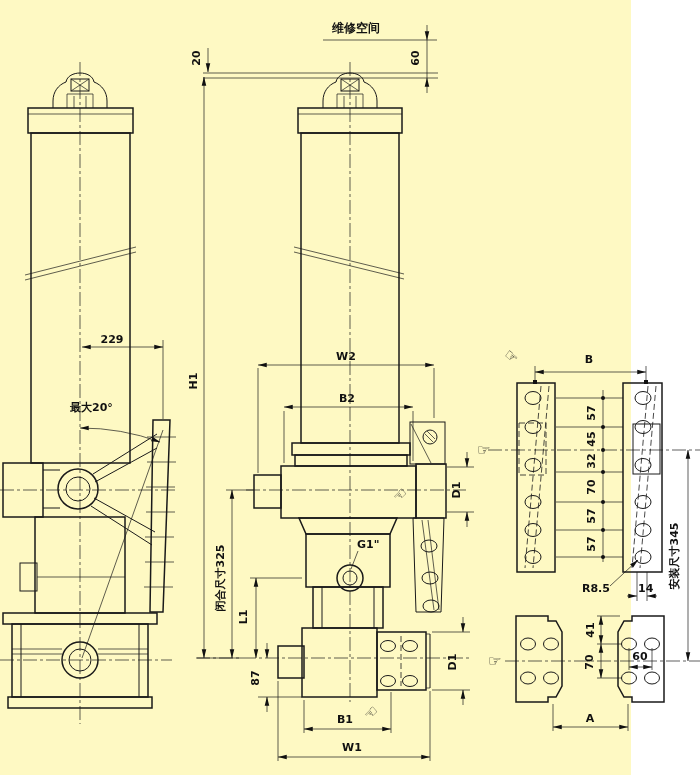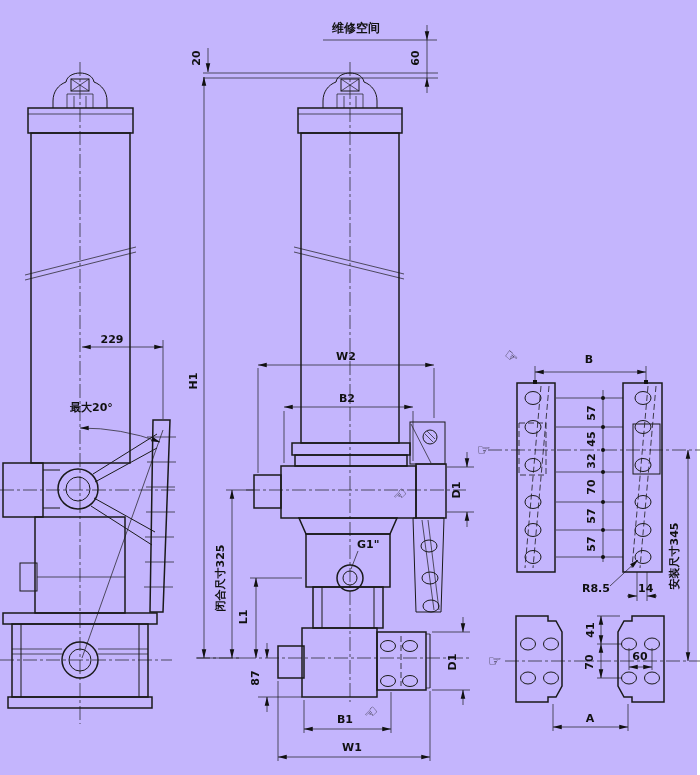--- a/index.html
+++ b/index.html
@@ -1,16 +1,16 @@
 <!DOCTYPE html>
 <html><head>
 <meta charset="utf-8">
 <style>
   html,body{margin:0;padding:0;background:#fff;}
-  .stage{width:697px;height:775px;background:#c4b5fd;position:relative;font-family:"DejaVu Sans",sans-serif;}
+  .stage{width:631px;height:775px;background:#fef9c3;position:relative;font-family:"DejaVu Sans",sans-serif;}
   svg{display:block;}
   .ol{stroke:#1a1a1a;stroke-width:1.5;fill:none;stroke-linecap:butt;stroke-linejoin:miter;}
   .md{stroke:#1a1a1a;stroke-width:1;fill:none;}
   .th{stroke:#1a1a1a;stroke-width:0.7;fill:none;}
   .cl{stroke:#1a1a1a;stroke-width:0.7;fill:none;stroke-dasharray:14 3 3 3;}
   .da{stroke:#1a1a1a;stroke-width:0.8;fill:none;stroke-dasharray:6 3;}
   .dim{font:bold 11px "DejaVu Sans",sans-serif;fill:#111;}
   .cn{font:bold 11px "DejaVu Sans",sans-serif;fill:#111;}
   .big{font:bold 12px "DejaVu Sans",sans-serif;fill:#111;}
   .hand{font:15px "DejaVu Sans",sans-serif;fill:#111;}

